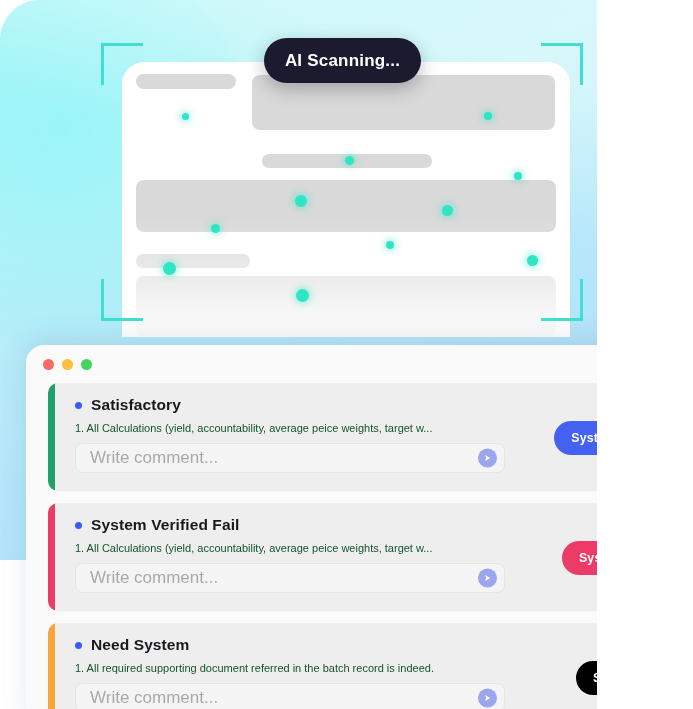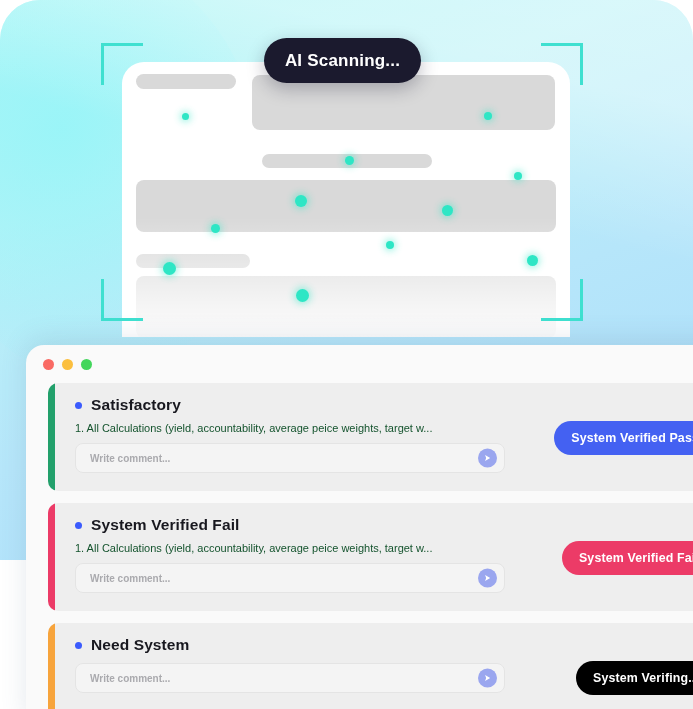--- a/index.html
+++ b/index.html
@@ -7,21 +7,21 @@
   html, body {
     width: 693px;
     height: 709px;
     overflow: hidden;
     font-family: "Liberation Sans", sans-serif;
     background: #ffffff;
   }
 
   #stage {
     position: relative;
-    width: 693px;
+    width: 597px;
     height: 709px;
     overflow: hidden;
     background: #ffffff;
   }
 
   
   .bg-panel {
     position: absolute;
     left: 0; top: 0;
     width: 693px;
@@ -185,23 +185,22 @@
     width: 430px;
     height: 30px;
     background: #f4f4f4;
     border: 1px solid #e4e4e4;
     border-radius: 8px;
     display: flex;
     align-items: center;
     padding-left: 14px;
   }
   .comment-ph {
-    font-size: 10px;
+    font-size: 17px;
     color: #aaaaae;
-    font-weight: bold;
   }
   .send-btn {
     position: absolute;
     right: 7px; top: 50%;
     transform: translateY(-50%);
     width: 19px; height: 19px;
     border-radius: 50%;
     background: #9aa6ef;
     display: flex;
     align-items: center;
@@ -313,20 +312,21 @@
           </div>
           <button class="action-btn" style="background: rgb(236, 59, 103);">System Verified Fail</button>
         </div>
         <div class="card">
           <div class="accent" style="background: rgb(247, 164, 60);"></div>
           <div class="card-body">
             <div class="card-title">
               <span class="bullet"></span>
               <span>Need System</span>
             </div>
+            <div class="card-desc">1. All required supporting document referred in the batch record is indeed.</div>
             <div class="comment">
               <span class="comment-ph">Write comment...</span>
               <div class="send-btn">
                 <svg width="9" height="9" viewBox="0 0 10 10" aria-hidden="true">
                   <path d="M2.3 1.6 L8 5 L2.3 8.4 L3.5 5 Z" fill="#ffffff"></path>
                 </svg>
               </div>
             </div>
           </div>
           <button class="action-btn" style="background: rgb(0, 0, 0);">System Verifing...</button>

